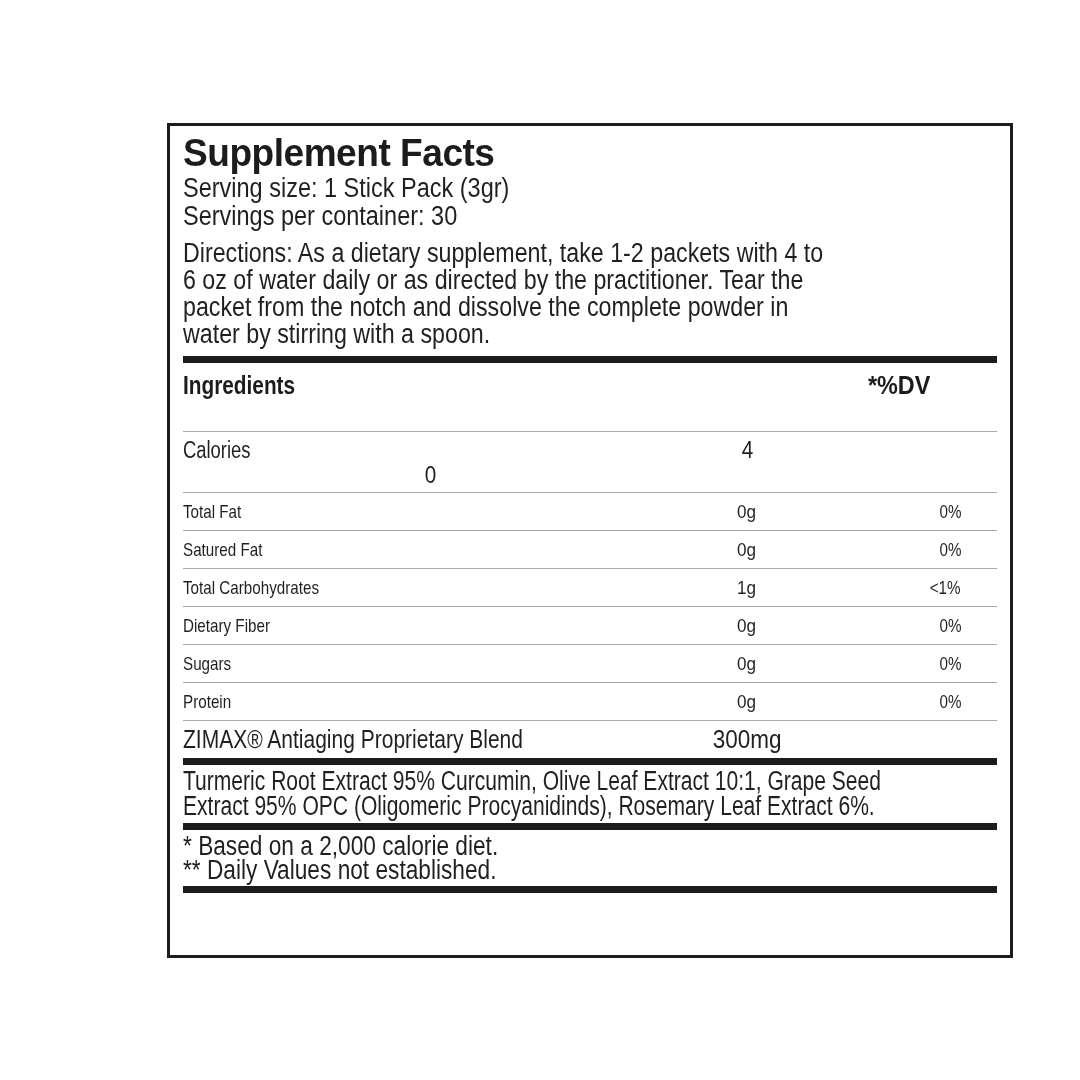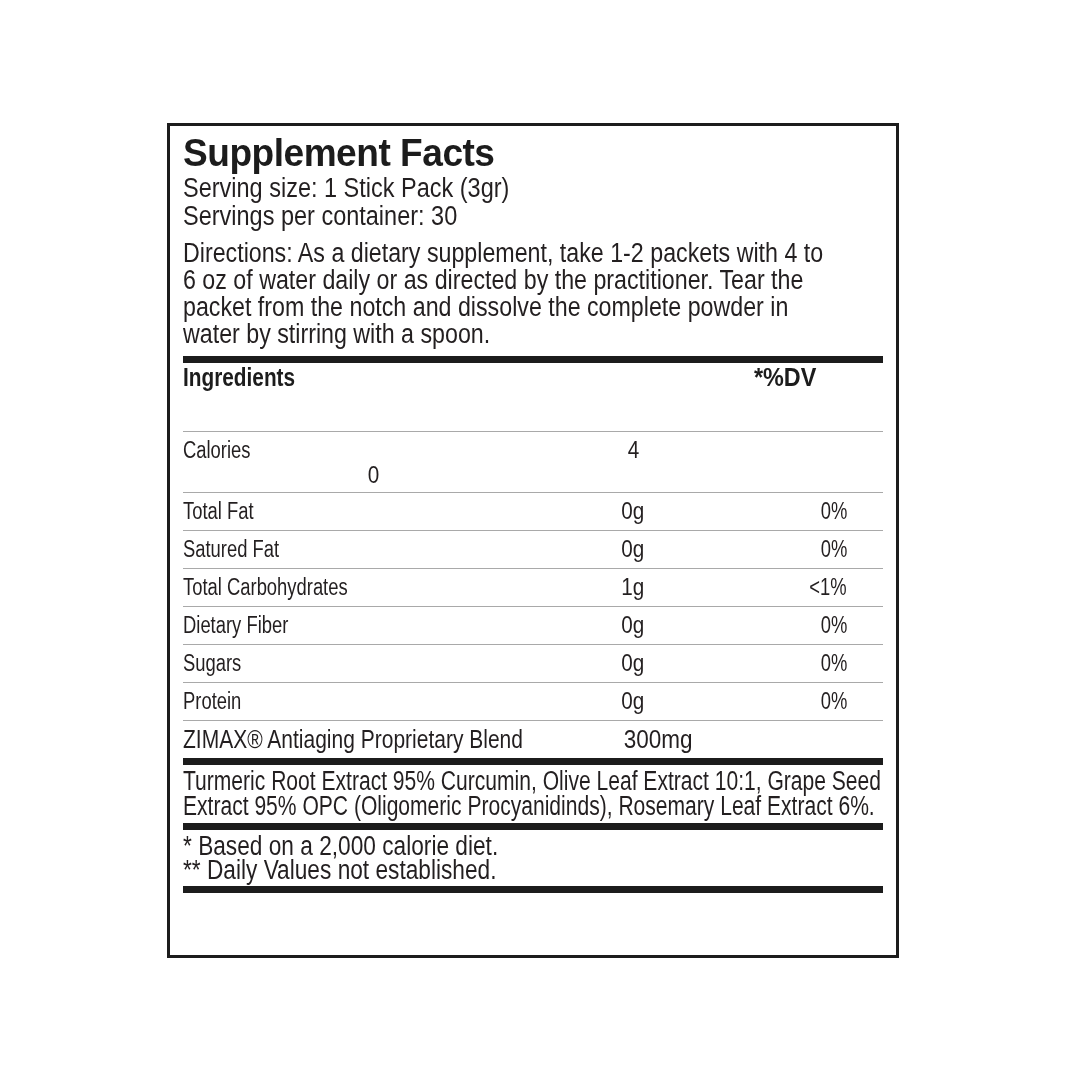--- a/index.html
+++ b/index.html
@@ -3,21 +3,21 @@
 <meta charset="utf-8">
 <style>
   html,body{margin:0;padding:0;}
   body{
     width:1080px;height:1080px;background:#ffffff;
     font-family:"Liberation Sans","DejaVu Sans",sans-serif;
     color:#231f20;position:relative;overflow:hidden;
     -webkit-font-smoothing:antialiased;
   }
   .panel{
-    position:absolute;left:167px;top:123px;width:732px;height:835px;
+    position:absolute;left:167px;top:123px;width:846px;height:835px;
     box-sizing:border-box;border:3px solid #1c1c1c;background:#ffffff;
     padding:0 13px;
   }
   
   .ln{display:inline-block;white-space:nowrap;transform-origin:0 50%;}
   .sx95 .ln,.ln.sx95{transform:scaleX(.95);}
   .sx90 .ln,.ln.sx90{transform:scaleX(.90);}
   .sx87 .ln,.ln.sx87{transform:scaleX(.87);}
   .sx86 .ln,.ln.sx86{transform:scaleX(.86);}
   .sx84 .ln,.ln.sx84{transform:scaleX(.84);}
@@ -33,28 +33,28 @@
   .serving{font-size:27px;line-height:28px;}
   .directions{margin-top:10px;margin-bottom:8px;font-size:27px;line-height:27px;}
 
   .bar{height:7px;background:#1c1c1c;}
   .divider{height:1px;background:#a9a9a9;}
 
   .grid{display:grid;grid-template-columns:1fr 140px 180px;align-items:center;}
   .cell-amt{display:flex;justify-content:center;}
   .cell-dv{display:flex;justify-content:flex-end;padding-right:36px;box-sizing:border-box;}
 
-  .thead{height:68px;align-items:start;box-sizing:border-box;}
+  .thead{height:68px;align-items:start;padding-top:8px;box-sizing:border-box;}
   .th-ing{font-size:26px;font-weight:bold;line-height:28px;color:#1c1c1c;}
   .th-dv{font-size:26px;font-weight:bold;line-height:28px;color:#1c1c1c;
          display:flex;justify-content:center;padding-right:22px;box-sizing:border-box;}
 
   .cal-group{padding:5px 0;}
   .cal-row{height:25px;font-size:23px;}
-  .n-row{height:37px;font-size:23px;}
+  .n-row{height:37px;font-size:19px;}
   .blend-row{height:37px;font-size:25px;}
 
   .blend-desc{padding:4px 0;font-size:27px;line-height:25px;text-decoration:underline;}
   .footnotes{padding:4px 0;font-size:27px;line-height:24px;text-decoration:underline;}
   .other{padding-top:6px;font-size:27px;line-height:28px;}
 </style>
 </head>
 <body>
 
 <div class="panel">

